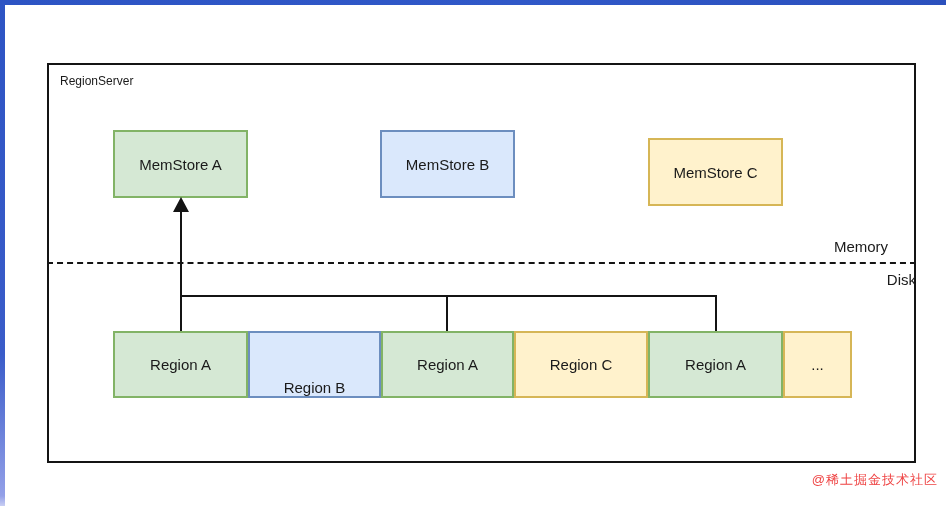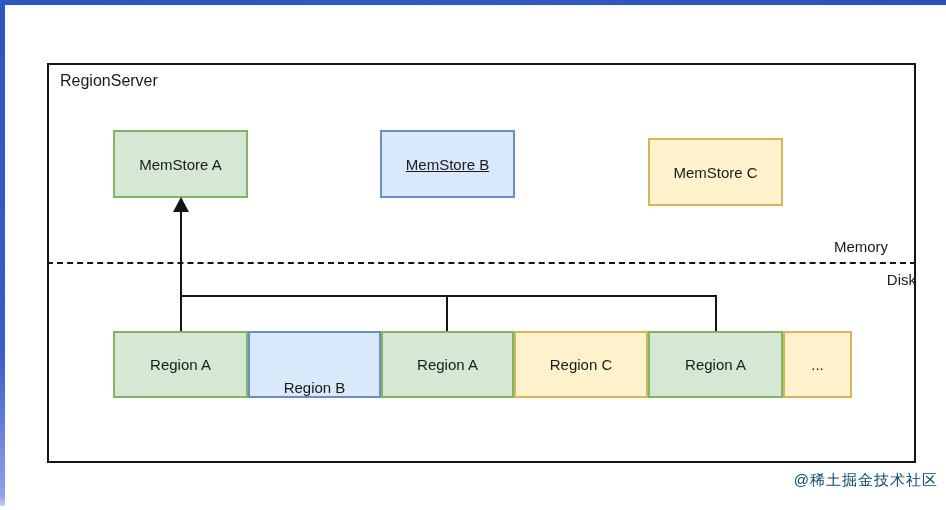--- a/index.html
+++ b/index.html
@@ -34,21 +34,21 @@
     position: absolute;
     left: 47px; top: 63px;
     width: 869px; height: 400px;
     border: 2px solid #141414;
     box-sizing: border-box;
     background: transparent;
   }
   .rs-label {
     position: absolute;
     left: 60px; top: 71px;
-    font-size: 16px;
+    font-size: 12px;
     line-height: 20px;
   }
   
   .node {
     position: absolute;
     box-sizing: border-box;
     border: 2px solid #c2410c;
     background: #eee;
     display: flex;
     align-items: center;
@@ -119,40 +119,40 @@
     position: absolute;
     left: 127px; top: 404px;
     font-size: 16px;
   }
   
   .watermark {
     position: absolute;
     left: 762px; top: 471px;
     width: 176px;
     text-align: right;
-    font-size: 15px;
-    color: #0c4a6e;
+    font-size: 13px;
+    color: #ef4444;
     letter-spacing: 1px;
   }
 </style>
 </head>
 <body>
 
 <div class="stage">
 
   <div class="top-bar"></div>
   <div class="left-bar"></div>
 
   <div class="rs-box"></div>
   <div class="rs-label">RegionServer</div>
 
   <div class="node memstore ms-a" style="background: rgb(213, 232, 212); border-color: rgb(130, 179, 102);">
     <span>MemStore A</span>
   </div>
-  <div class="node memstore ms-b" style="background: rgb(218, 232, 252); border-color: rgb(108, 142, 191); text-decoration: underline;">
+  <div class="node memstore ms-b" style="background: rgb(218, 232, 252); border-color: rgb(108, 142, 191);">
     <span>MemStore B</span>
   </div>
   <div class="node memstore ms-c" style="background: rgb(255, 242, 204); border-color: rgb(214, 182, 86); margin-top: 8px;">
     <span>MemStore C</span>
   </div>
 
   <div class="mem-label">Memory</div>
   <div class="divider"></div>
   <div class="disk-label">Disk</div>
 

